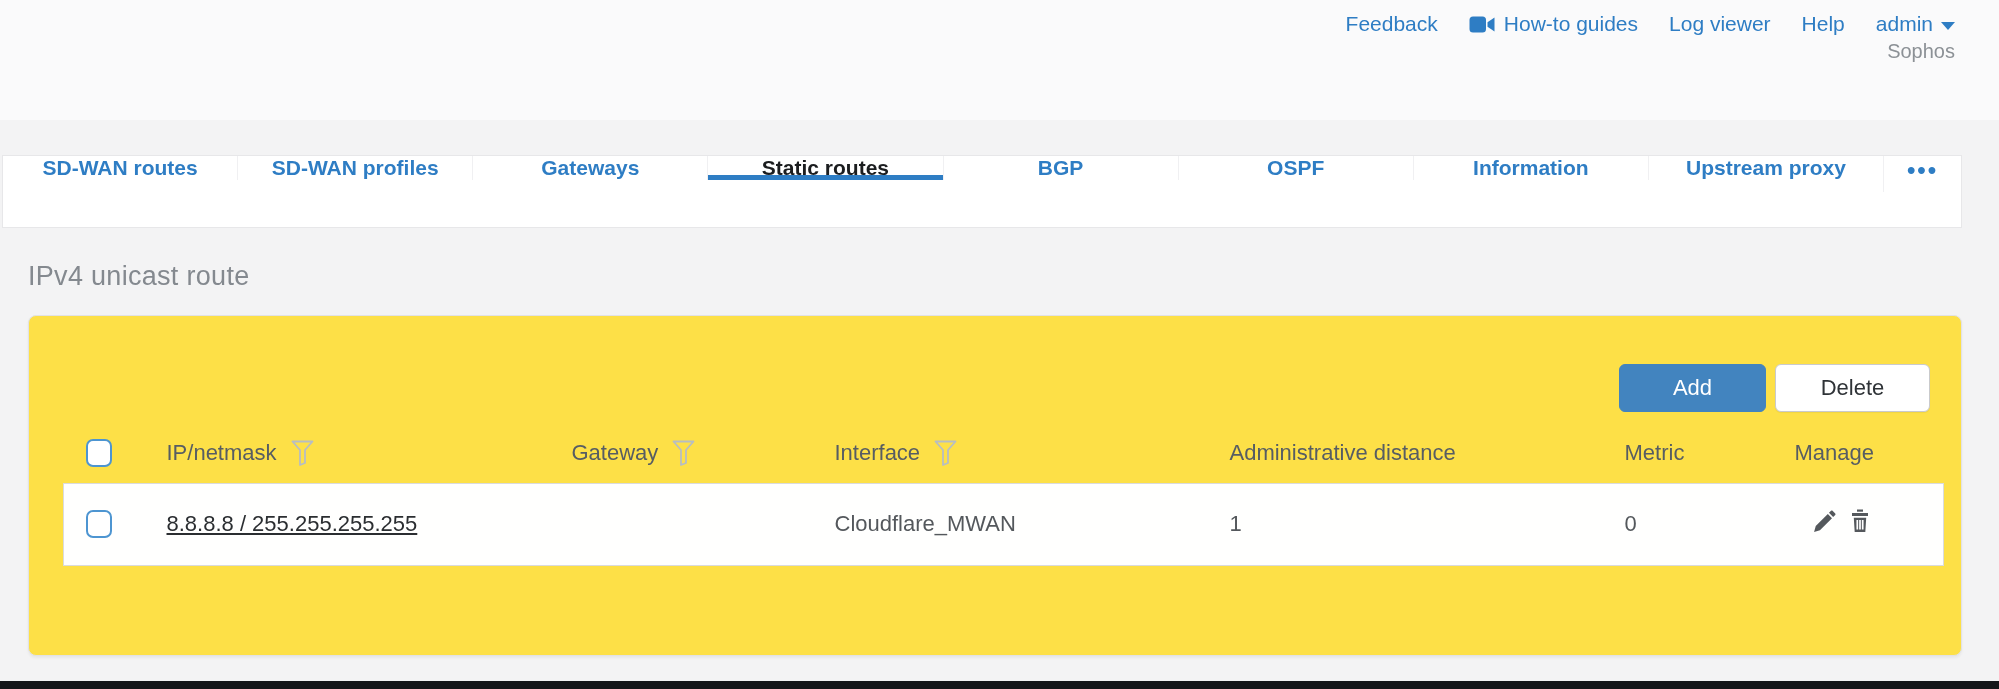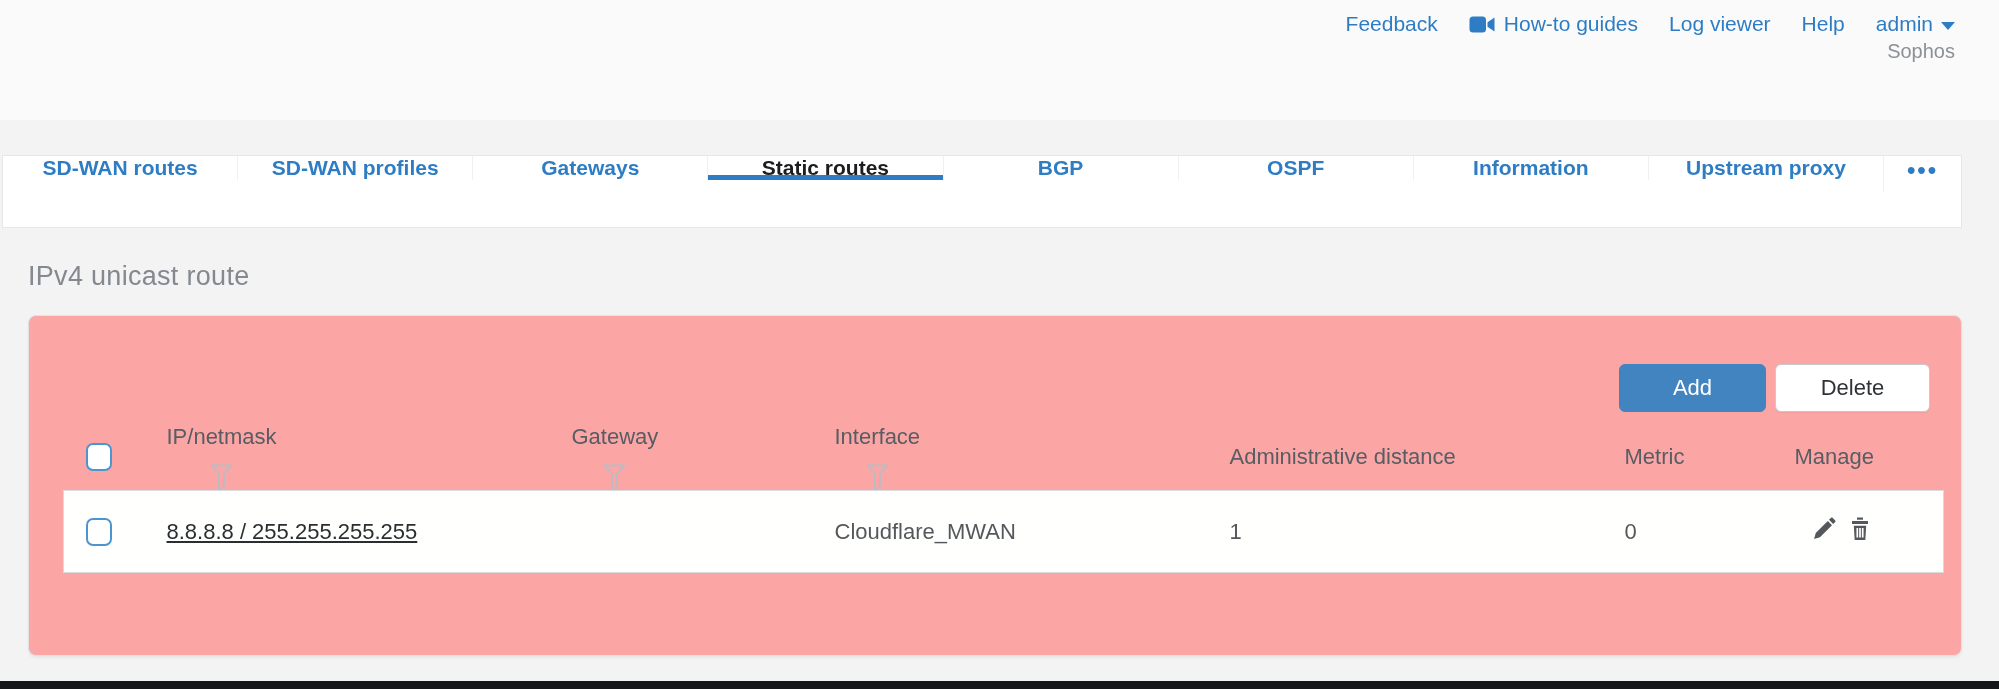--- a/index.html
+++ b/index.html
@@ -60,21 +60,21 @@
   }
   .tab.more { flex: 0 0 78px; font-size: 24px; letter-spacing: 2px; padding-bottom: 8px; }
 
   
   .content { padding: 33px 37px 0 28px; }
   .section-heading {
     margin: 0 0 23px 0; font-size: 27px; font-weight: 400;
     color: var(--headingColor, #84898f); letter-spacing: 0.3px;
   }
   .panel {
-    background: #fca5a5; height: 341px;
+    background: #fde047; height: 341px;
     border: 1px solid #e2e2e4; border-radius: 8px;
     box-shadow: 0 2px 3px rgba(0,0,0,0.05);
     padding: 48px 31px 0 34px;
   }
   .actions { display: flex; justify-content: flex-end; gap: 9px; }
   .btn {
     height: 48px; border-radius: 6px; font-size: 22px;
     font-family: "Liberation Sans", sans-serif;
     padding: 0 30px; cursor: pointer;
   }
@@ -104,21 +104,21 @@
     background: #fffffe;
   }
   .routes td:first-child { border-left: 1px solid #dadbdd; }
   .routes td:last-child { border-right: 1px solid #dadbdd; }
   .routes th:first-child, .routes td:first-child { padding-left: 22px; }
   .checkbox {
     display: inline-block; width: 26px; height: 28px;
     border: 2.5px solid var(--checkboxBlue, #4d95d1); border-radius: 7px;
     background: #ffffff; cursor: pointer; vertical-align: middle;
   }
-  .th-inner { display: inline-flex; align-items: center; gap: 14px; flex-direction: column; }
+  .th-inner { display: inline-flex; align-items: center; gap: 14px; }
   .funnel-icon svg { display: block; }
   .route-link { color: #2b2e31; text-decoration: underline; cursor: pointer; }
   .manage-cell { padding-left: 20px !important; }
   .manage-icons { display: inline-flex; align-items: center; gap: 11px; }
   .icon-btn { cursor: pointer; display: inline-flex; }
   .icon-btn svg { display: block; }
 
   
   .footer-bar {
     position: absolute; left: 0; bottom: 0;

